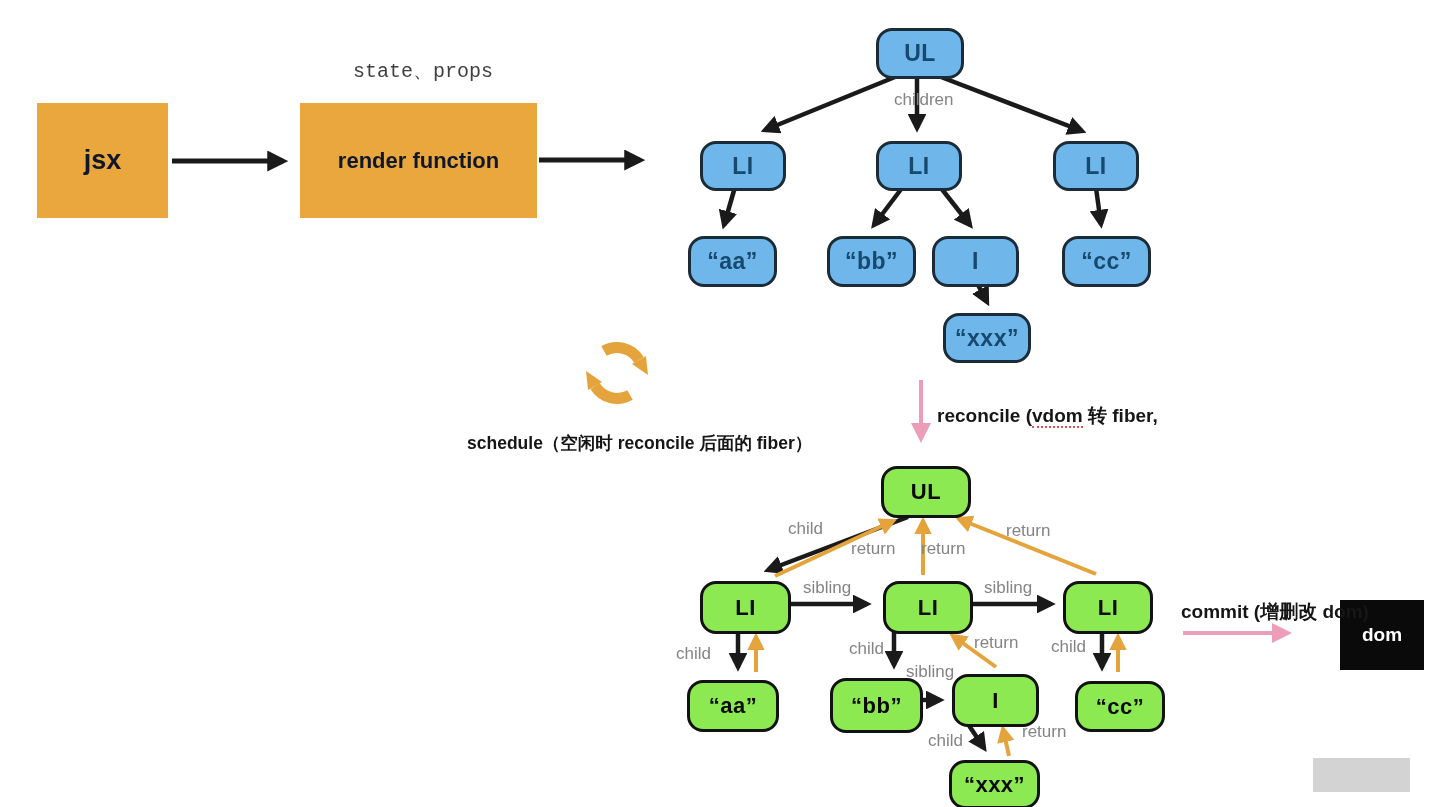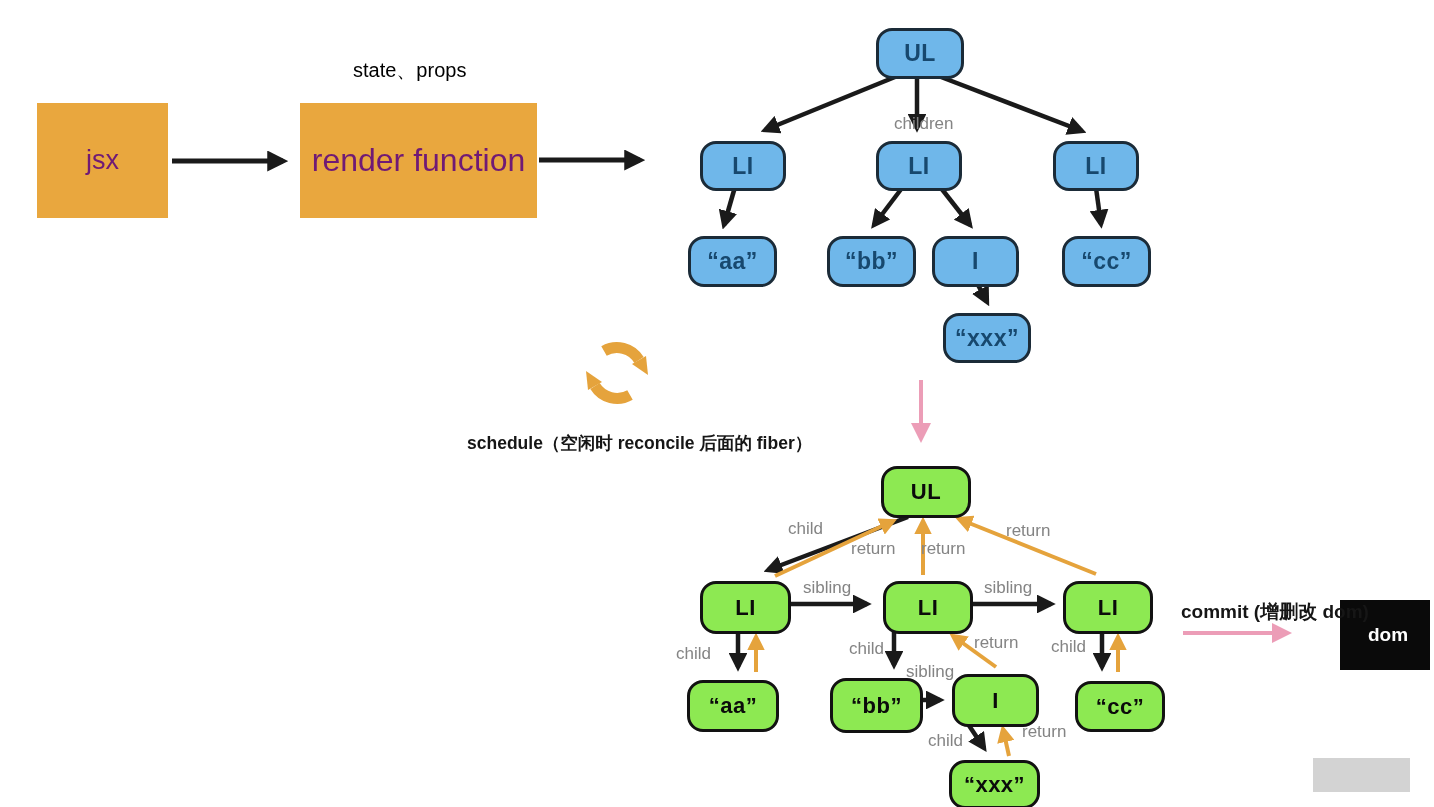--- a/index.html
+++ b/index.html
@@ -7,36 +7,36 @@
     position:relative;width:1434px;height:807px;background:#ffffff;overflow:hidden;
     font-family:"Liberation Sans","DejaVu Sans",sans-serif;
   }
   #arrows{position:absolute;left:0;top:0;z-index:1;}
   .ab{stroke:#1a1a1a;stroke-width:4.5;fill:none;}
   .aflow{stroke:#1a1a1a;stroke-width:5;fill:none;}
   .ao{stroke:#E5A33C;stroke-width:4;fill:none;}
   .ap{stroke:#EC9DB7;stroke-width:4;fill:none;}
   .obox{
     position:absolute;display:flex;align-items:center;justify-content:center;
-    background:#E9A73E;color:#701a75;font-weight:normal;z-index:2;text-align:right;
+    background:#E9A73E;color:#0f172a;font-weight:bold;z-index:2;text-align:right;
   }
   .node{
     position:absolute;display:flex;align-items:center;justify-content:center;
     font-weight:bold;border-radius:16px;z-index:2;letter-spacing:.5px;
   }
   .node.blue{background:#6FB7EA;border:3px solid #1b2b38;color:#17486E;font-size:23px;}
   .node.green{background:#8DE952;border:3px solid #121212;color:#0b0b0b;font-size:22px;}
   .elabel{position:absolute;color:#848484;font-size:17px;z-index:3;white-space:nowrap;}
   .caption{position:absolute;color:#161616;font-weight:bold;z-index:3;white-space:nowrap;}
-  .graytext{position:absolute;color:#000000;z-index:3;white-space:nowrap;}
+  .graytext{position:absolute;color:#404040;z-index:3;white-space:nowrap;font-family:Liberation Mono, monospace;}
   .u-red{border-bottom:2px dotted #e05252;}
   .dombox{
     position:absolute;left:1340px;top:600px;width:84px;height:70px;
     background:#0a0a0a;color:#ffffff;font-weight:bold;font-size:19px;
-    display:flex;align-items:center;justify-content:center;z-index:2;padding-left:6px;
+    display:flex;align-items:center;justify-content:center;z-index:2;
   }
   .wm-bar{position:absolute;left:1313px;top:758px;width:97px;height:34px;background:#cbcbcb;opacity:.85;z-index:2;}
   .wm-text{position:absolute;left:1228px;top:763px;font-size:21px;color:#8f8f8f;z-index:3;white-space:nowrap;}
 </style>
 </head>
 <body>
 
 <div id="canvas">
 
   <svg id="arrows" width="1434" height="807" viewBox="0 0 1434 807">
@@ -86,36 +86,39 @@
     <line class="ao" x1="775" y1="576" x2="893" y2="521" marker-end="url(#mO)"></line>
     <line class="ao" x1="923" y1="575" x2="923" y2="521" marker-end="url(#mO)"></line>
     <line class="ao" x1="1096" y1="574" x2="959" y2="519" marker-end="url(#mO)"></line>
     <line class="ao" x1="756" y1="672" x2="756" y2="637" marker-end="url(#mO)"></line>
     <line class="ao" x1="996" y1="667" x2="953" y2="636" marker-end="url(#mO)"></line>
     <line class="ao" x1="1009" y1="756" x2="1003" y2="729" marker-end="url(#mO)"></line>
     <line class="ao" x1="1118" y1="672" x2="1118" y2="637" marker-end="url(#mO)"></line>
   </svg>
 
   <div class="obox" style="left:37px;top:103px;width:131px;height:115px;font-size:27px;">jsx</div>
-  <div class="obox" style="left:300px;top:103px;width:237px;height:115px;font-size:32px;">render function</div>
+  <div class="obox" style="left:300px;top:103px;width:237px;height:115px;font-size:22px;">render function</div>
   <div class="graytext" style="left:353px;top:57px;font-size:20px;">state、props</div>
 
   <div>
     <div class="node blue" style="left:876px;top:28px;width:82px;height:45px;">UL</div>
-    <div class="elabel" style="left:894px;top:90px;margin-top:24px;">children</div>
+    <div class="elabel" style="left:894px;top:90px;">children</div>
     <div class="node blue" style="left:700px;top:141px;width:80px;height:44px;">LI</div>
     <div class="node blue" style="left:876px;top:141px;width:80px;height:44px;">LI</div>
     <div class="node blue" style="left:1053px;top:141px;width:80px;height:44px;">LI</div>
     <div class="node blue" style="left:688px;top:236px;width:83px;height:45px;">“aa”</div>
     <div class="node blue" style="left:827px;top:236px;width:83px;height:45px;">“bb”</div>
     <div class="node blue" style="left:932px;top:236px;width:81px;height:45px;">I</div>
     <div class="node blue" style="left:1062px;top:236px;width:83px;height:45px;">“cc”</div>
     <div class="node blue" style="left:943px;top:313px;width:82px;height:44px;">“xxx”</div>
   </div>
 
+  <div class="caption" style="left:937px;top:403px;font-size:19px;">
+    <span>reconcile (</span><span class="u-red">vdom</span><span> 转 fiber,</span>
+  </div>
   <div class="caption" style="left:467px;top:431px;font-size:17.5px;">schedule（空闲时 reconcile 后面的 fiber）</div>
 
   <div>
     <div class="node green" style="left:881px;top:466px;width:84px;height:46px;">UL</div>
     <div class="node green" style="left:700px;top:581px;width:85px;height:47px;">LI</div>
     <div class="node green" style="left:883px;top:581px;width:84px;height:47px;">LI</div>
     <div class="node green" style="left:1063px;top:581px;width:84px;height:47px;">LI</div>
     <div class="node green" style="left:687px;top:680px;width:86px;height:46px;">“aa”</div>
     <div class="node green" style="left:830px;top:678px;width:87px;height:49px;">“bb”</div>
     <div class="node green" style="left:952px;top:674px;width:81px;height:47px;">I</div>

